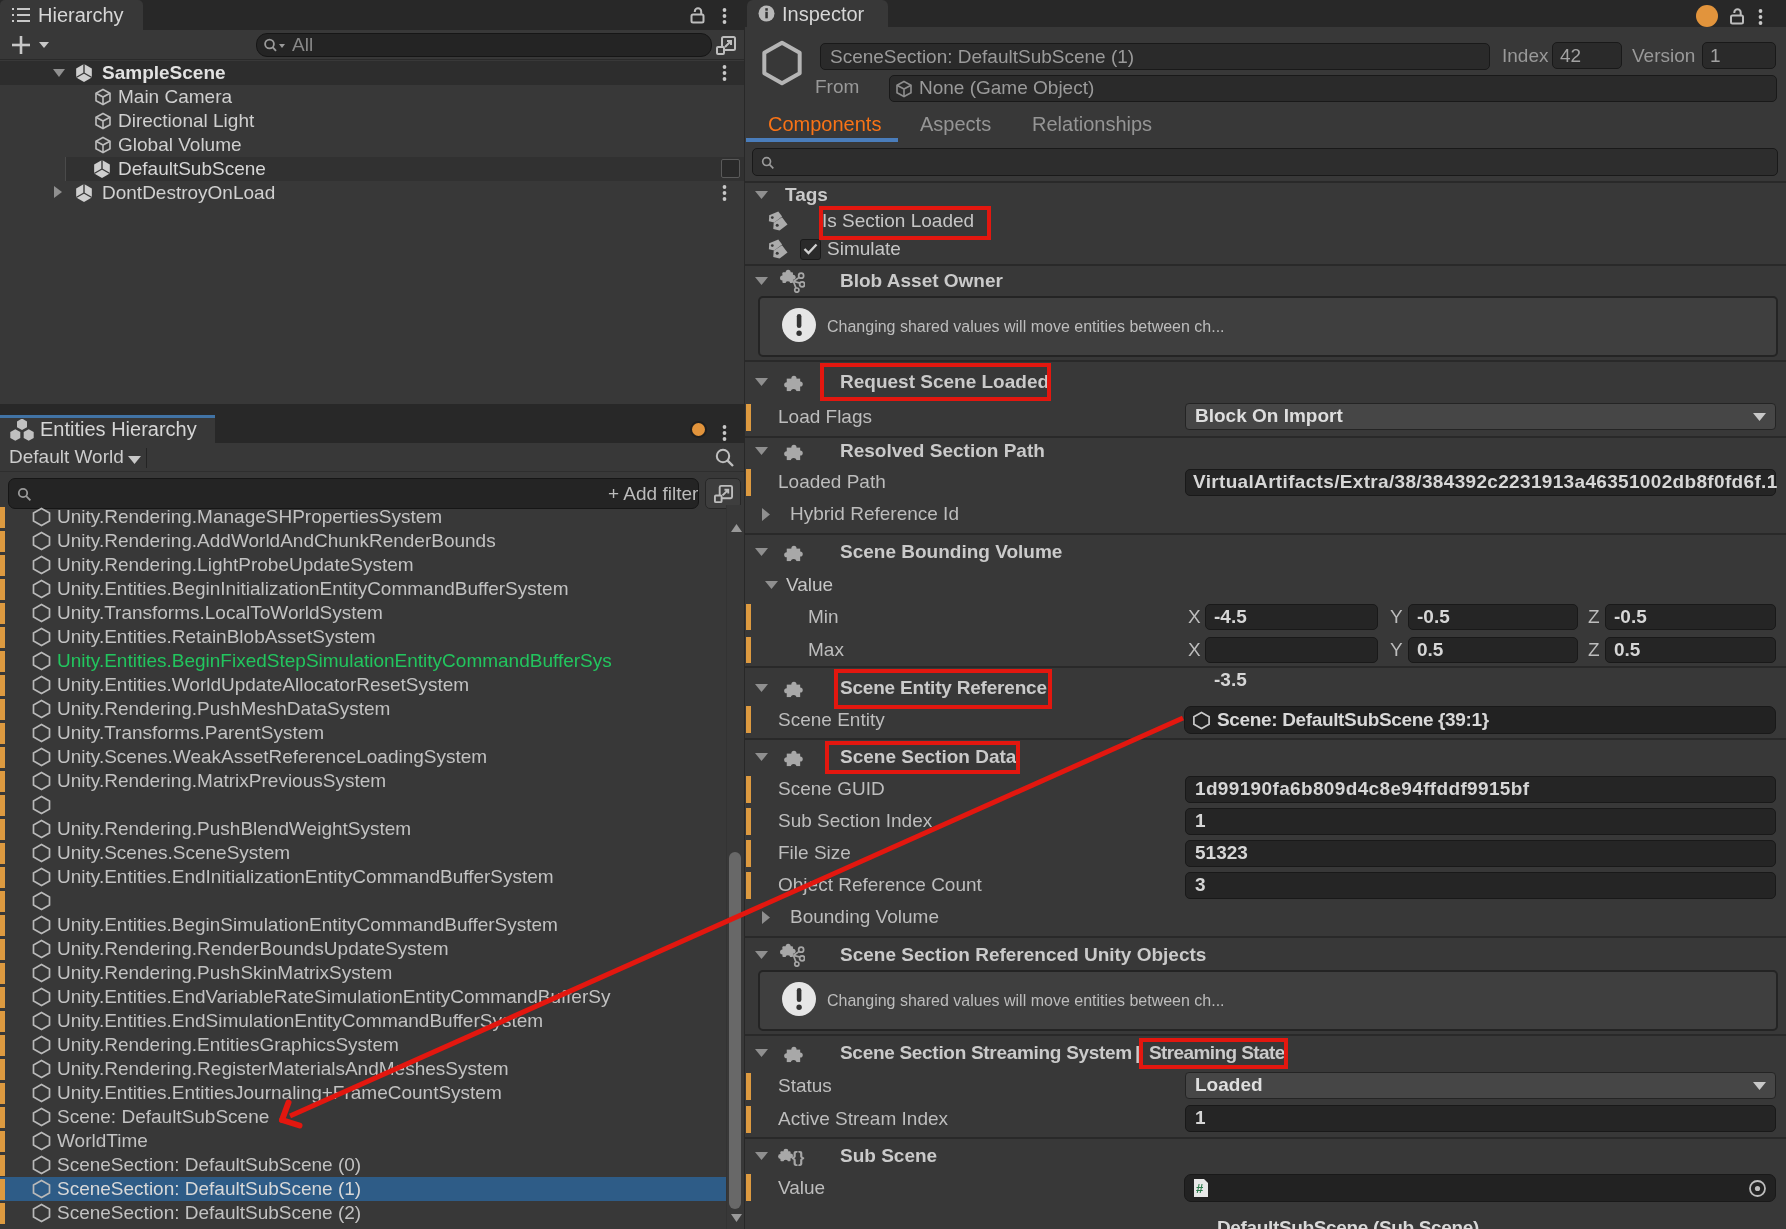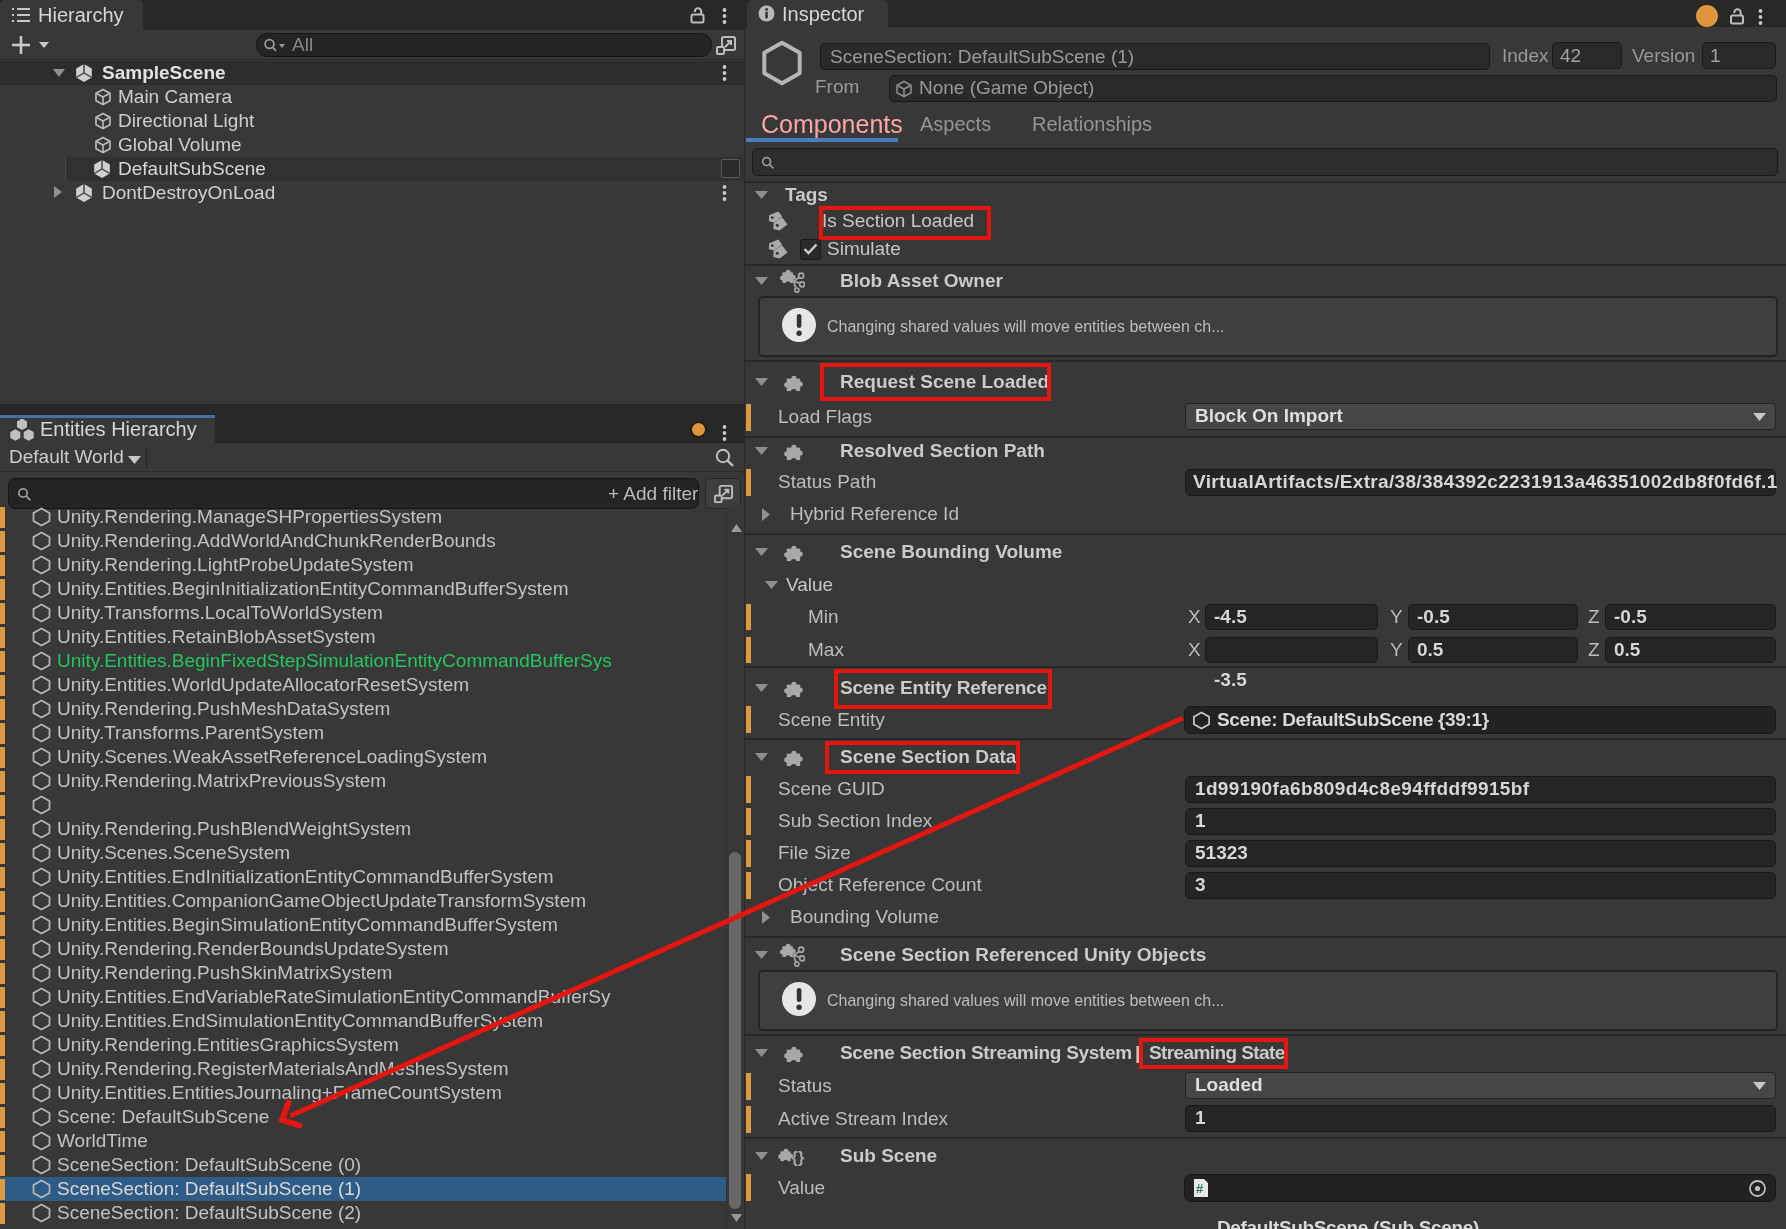--- a/index.html
+++ b/index.html
@@ -247,21 +247,20 @@
       <div class="txt" style="left:57px;top:336px;color:#c2c2c2;">Unity.Scenes.SceneSystem</div>
       <div class="abs" style="left:0;top:362px;width:5px;height:21px;background:#dd9a40;"></div>
       <svg class="abs" style="left:32px;top:362px;" width="19" height="20" viewBox="0 0 19 20">
           <path d="M9.5 1.5 L17.5 6 V14 L9.5 18.5 L1.5 14 V6 Z" fill="none" stroke="#b9b9b9" stroke-width="1.7"></path>
         </svg>
       <div class="txt" style="left:57px;top:360px;color:#c2c2c2;">Unity.Entities.EndInitializationEntityCommandBufferSystem</div>
       <div class="abs" style="left:0;top:386px;width:5px;height:21px;background:#dd9a40;"></div>
       <svg class="abs" style="left:32px;top:386px;" width="19" height="20" viewBox="0 0 19 20">
           <path d="M9.5 1.5 L17.5 6 V14 L9.5 18.5 L1.5 14 V6 Z" fill="none" stroke="#b9b9b9" stroke-width="1.7"></path>
         </svg>
-      <div class="txt" style="left:57px;top:384px;color:#c2c2c2;">Unity.Entities.CompanionGameObjectUpdateTransformSystem</div>
       <div class="abs" style="left:0;top:410px;width:5px;height:21px;background:#dd9a40;"></div>
       <svg class="abs" style="left:32px;top:410px;" width="19" height="20" viewBox="0 0 19 20">
           <path d="M9.5 1.5 L17.5 6 V14 L9.5 18.5 L1.5 14 V6 Z" fill="none" stroke="#b9b9b9" stroke-width="1.7"></path>
         </svg>
       <div class="txt" style="left:57px;top:408px;color:#c2c2c2;">Unity.Entities.BeginSimulationEntityCommandBufferSystem</div>
       <div class="abs" style="left:0;top:434px;width:5px;height:21px;background:#dd9a40;"></div>
       <svg class="abs" style="left:32px;top:434px;" width="19" height="20" viewBox="0 0 19 20">
           <path d="M9.5 1.5 L17.5 6 V14 L9.5 18.5 L1.5 14 V6 Z" fill="none" stroke="#b9b9b9" stroke-width="1.7"></path>
         </svg>
       <div class="txt" style="left:57px;top:432px;color:#c2c2c2;">Unity.Rendering.RenderBoundsUpdateSystem</div>
@@ -367,21 +366,21 @@
       <div class="field" style="left:957px;top:42px;width:74px;height:27px;background:#2a2a2a;"></div>
       <div class="txt" style="left:965px;top:44px;color:#a2a2a2;">1</div>
       <div class="txt" style="left:70px;top:75px;color:#999999;">From</div>
       <div class="field" style="left:144px;top:75px;width:888px;height:27px;background:#2a2a2a;"></div>
       <svg class="abs" style="left:150px;top:80px;" width="18" height="18" viewBox="0 0 18 18">
         <path d="M9 1.5 L16 5.2 V12.8 L9 16.5 L2 12.8 V5.2 Z" fill="none" stroke="#8e8e8e" stroke-width="1.6"></path>
         <path d="M2 5.2 L9 9 L16 5.2 M9 9 V16.5" fill="none" stroke="#8e8e8e" stroke-width="1.6"></path>
       </svg>
       <div class="txt" style="left:174px;top:76px;color:#9a9a9a;">None (Game Object)</div>
 
-      <div class="txt" style="left:16px;top:112px;font-size:25px;color:#fca5a5;">Components</div>
+      <div class="txt" style="left:23px;top:112px;font-size:20px;color:#f97316;">Components</div>
       <div class="txt" style="left:175px;top:112px;font-size:20px;color:#959595;">Aspects</div>
       <div class="txt" style="left:287px;top:112px;font-size:20px;color:#959595;">Relationships</div>
       <div class="abs" style="left:1px;top:138px;width:152px;height:4px;background:#4a7dbb;"></div>
 
       <div class="field" style="left:7px;top:148px;width:1026px;height:28px;background:#2d2d2d;border-radius:5px;"></div>
       <svg class="abs" style="left:16px;top:156px;" width="14" height="14" viewBox="0 0 15 15">
         <circle cx="6" cy="6" r="4.2" fill="none" stroke="#9a9a9a" stroke-width="1.8"></circle>
         <line x1="9.2" y1="9.2" x2="13.2" y2="13.2" stroke="#9a9a9a" stroke-width="1.8"></line>
       </svg>
     </div>
@@ -473,21 +472,21 @@
 <g fill="#a8a8a8">
             <rect x="6" y="9" width="14" height="13"></rect>
 <circle cx="13.5" cy="8.8" r="2.7"></circle>
             <circle cx="6" cy="15.4" r="2.7"></circle>
             <circle cx="20" cy="14.6" r="2.7"></circle>
           </g>
 <circle cx="13.2" cy="22.8" r="2.9" fill="#383838"></circle>
 </svg>
       <div class="txt b" style="left:95px;top:439px;color:#cacaca;">Resolved Section Path</div>
       <div class="abs" style="left:1px;top:469px;width:5px;height:27px;background:#dd9a40;"></div>
-      <div class="txt" style="left:33px;top:470px;color:#bdbdbd;">Status Path</div>
+      <div class="txt" style="left:33px;top:470px;color:#bdbdbd;">Loaded Path</div>
       <div class="field" style="left:440px;top:469px;width:591px;height:27px;"></div>
       <div class="txt b" style="left:448px;top:470px;letter-spacing:0.33px;color:#d6d6d6;">VirtualArtifacts/Extra/38/384392c2231913a46351002db8f0fd6f.1</div>
       <svg class="abs" style="left:17px;top:508px;" width="8" height="13" viewBox="0 0 8 13">
           <path d="M0 0 v13 l8 -6.5 z" fill="#8f8f8f"></path>
         </svg>
       <div class="txt" style="left:45px;top:502px;color:#bdbdbd;">Hybrid Reference Id</div>
       <div class="abs" style="left:0;top:533px;width:1041px;height:2px;background:#292929;"></div>
       <svg class="abs" style="left:10px;top:548px;" width="13" height="8" viewBox="0 0 13 8">
           <path d="M0 0 h13 l-6.5 8 z" fill="#8f8f8f"></path>
         </svg>

